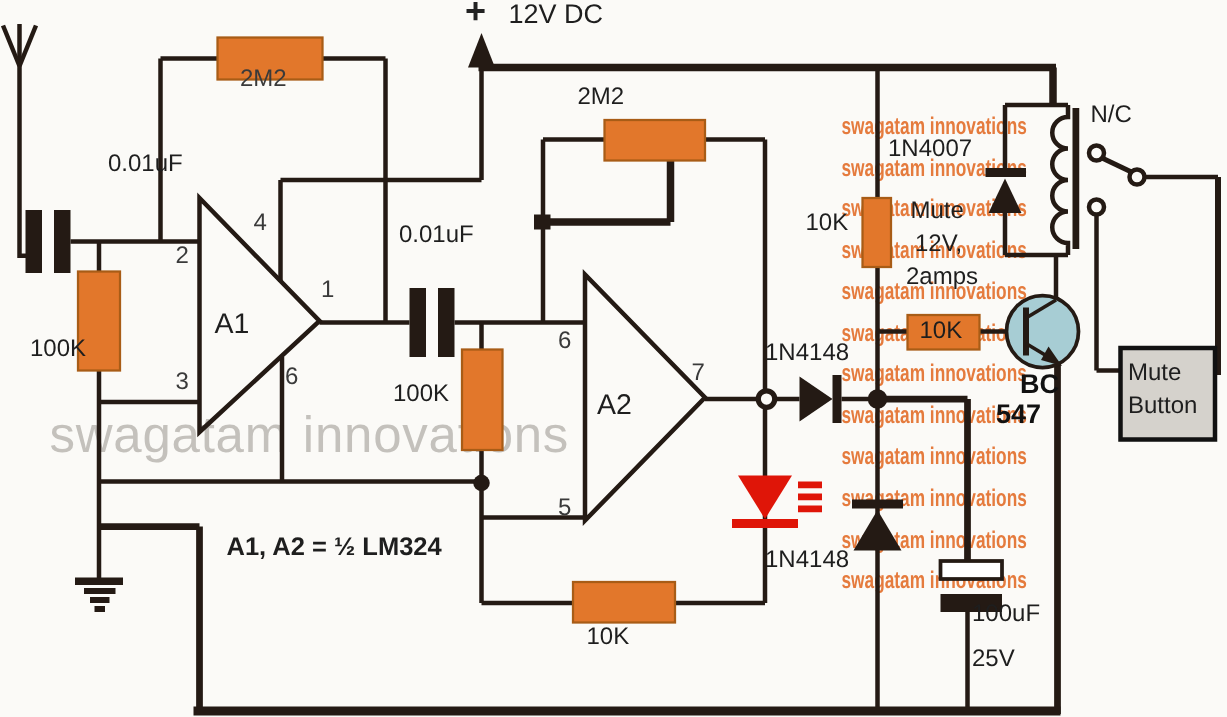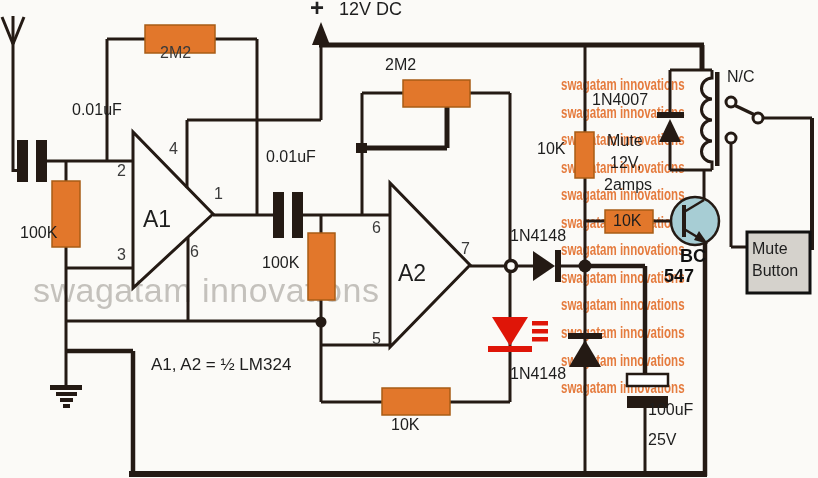--- a/index.html
+++ b/index.html
@@ -1,22 +1,22 @@
 <!DOCTYPE html>
 <html><head>
 <meta charset="utf-8">
 <style>
   html,body{margin:0;padding:0;background:#fbfaf7;}
   #stage{position:relative;width:818px;height:478px;background:#fbfaf7;overflow:hidden;
          font-family:"Liberation Sans",sans-serif;}
   #stage svg{position:absolute;left:0;top:0;}
   .lbl{position:absolute;font-size:16px;color:#1e1e1e;white-space:nowrap;line-height:1.1;}
   .lbl.dim{color:#3a3a3a;}
-  .lbl.big{font-size:23px;}
-  .lbl.bold{font-weight:normal;}
+  .lbl.big{font-size:19px;}
+  .lbl.bold{font-weight:bold;}
   .lbl.bc{font-size:18px;font-weight:bold;color:#111;}
   .plus{position:absolute;font-size:24px;font-weight:bold;color:#222;}
   .wm-big{position:absolute;left:33px;top:271px;font-size:34px;color:rgba(120,115,108,0.42);
           letter-spacing:0.5px;white-space:nowrap;}
   .wm-orange{position:absolute;left:561px;font-size:16px;font-weight:bold;
              color:rgba(224,100,28,0.85);white-space:nowrap;
              transform:scaleX(0.72);transform-origin:left center;}
 </style>
 </head>
 <body>

